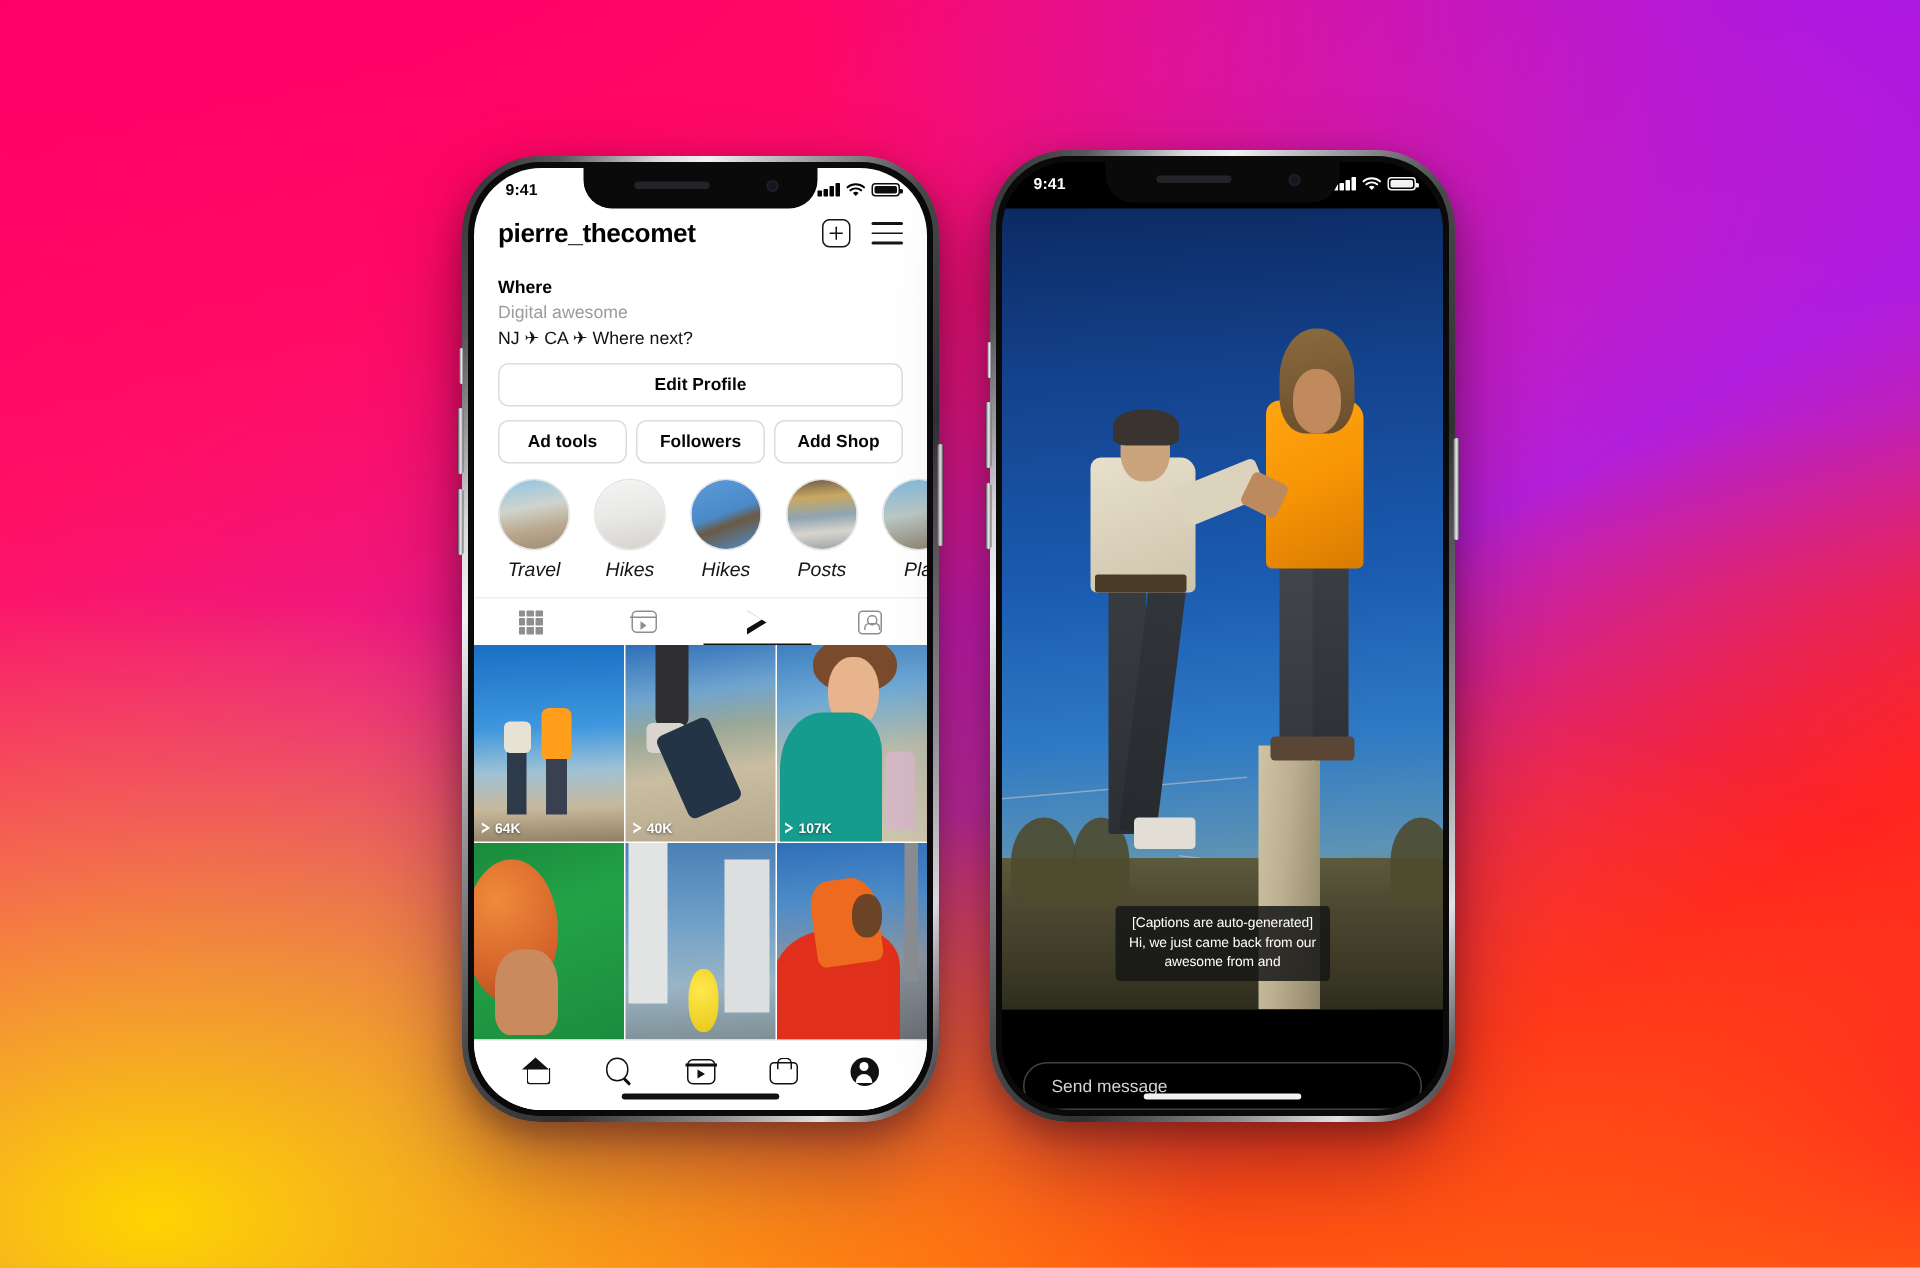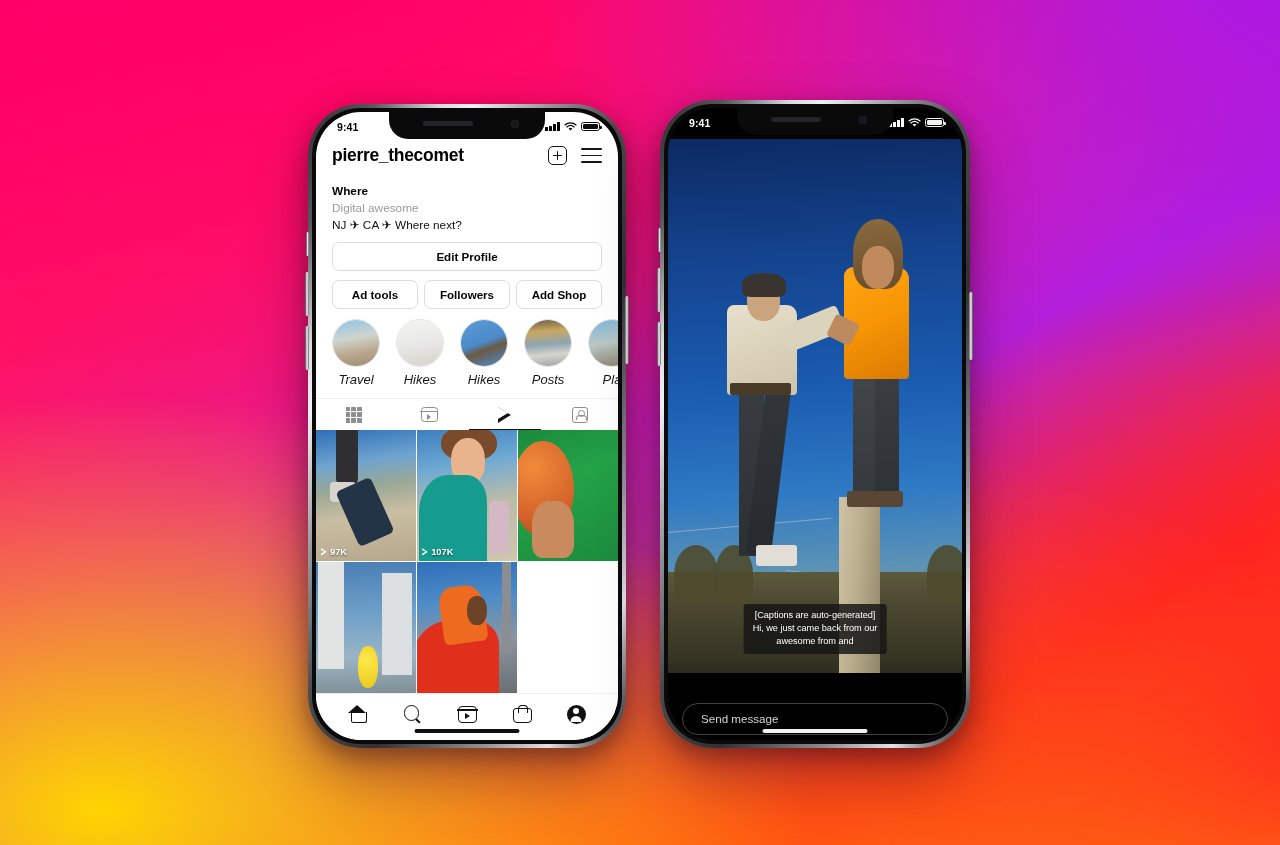--- a/index.html
+++ b/index.html
@@ -269,21 +269,21 @@
     background:linear-gradient(170deg,#8a6a3e,#6a4e2c); border-radius:48% 48% 34% 34%; }
   .v-p2-arm { position:absolute; left:55%; bottom:62%; width:9%; height:4.5%;
     background:#bd8a5e; border-radius:4px; transform:rotate(26deg); }
 
   .captions { position:absolute; left:50%; transform:translateX(-50%); bottom:3.5%;
     background:rgba(22,22,22,.84); border-radius:3px; padding:5px 9px 6px;
     text-align:center; max-width:74%; z-index:6; }
   .cap-l { color:#fff; font-size:9.2px; font-weight:normal; line-height:1.42; letter-spacing:-.05px; }
 
   .msg-bar { position:absolute; left:0; right:0; bottom:0; height:67px; background:#000;
-    display:flex; align-items:center; padding:24px 14px 0; }
+    display:flex; align-items:flex-end; padding:24px 14px 0; }
   .msg-pill { flex:1; height:32px; border:1px solid #424242; border-radius:20px;
     display:flex; align-items:center; padding:0 18px; background:#000; }
   .msg-ph { color:#d4d4d4; font-size:11.6px; }
 </style>
 </head>
 <body>
 
 <div class="phone" id="phone1">
   <div class="btn-side b-mute"></div>
   <div class="btn-side b-vup"></div>
@@ -395,27 +395,37 @@
         </div>
         <div class="tab active">
           <span class="ic-play"></span>
         </div>
         <div class="tab">
           <span class="ic-tag"></span>
         </div>
       </div>
 
       <div class="reels-grid">
+        <div class="cell t1">
+          <div class="p1"></div>
+            <div class="p1b"></div>
+            <div class="p2"></div>
+            <div class="p2b"></div>
+          <div class="views">
+            <span class="vplay"></span>
+            <span>64K</span>
+          </div>
+        </div>
         <div class="cell t2">
           <div class="leg"></div>
             <div class="sho"></div>
             <div class="bd"></div>
           <div class="views">
             <span class="vplay"></span>
-            <span>97K</span>
+            <span>40K</span>
           </div>
         </div>
         <div class="cell t3">
           <div class="hr"></div>
             <div class="fa"></div>
             <div class="tq"></div>
             <div class="mini"></div>
           <div class="views">
             <span class="vplay"></span>
             <span>107K</span>

